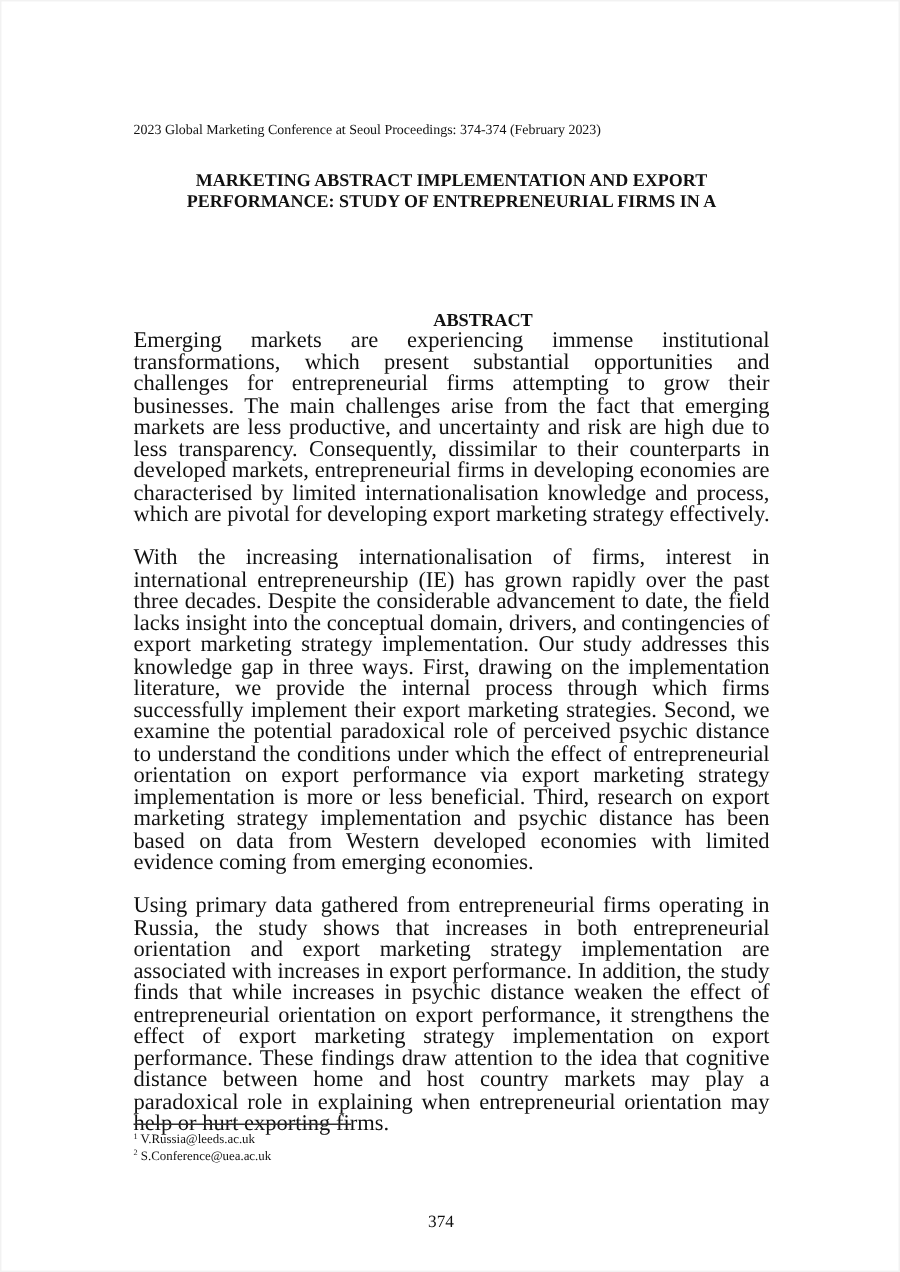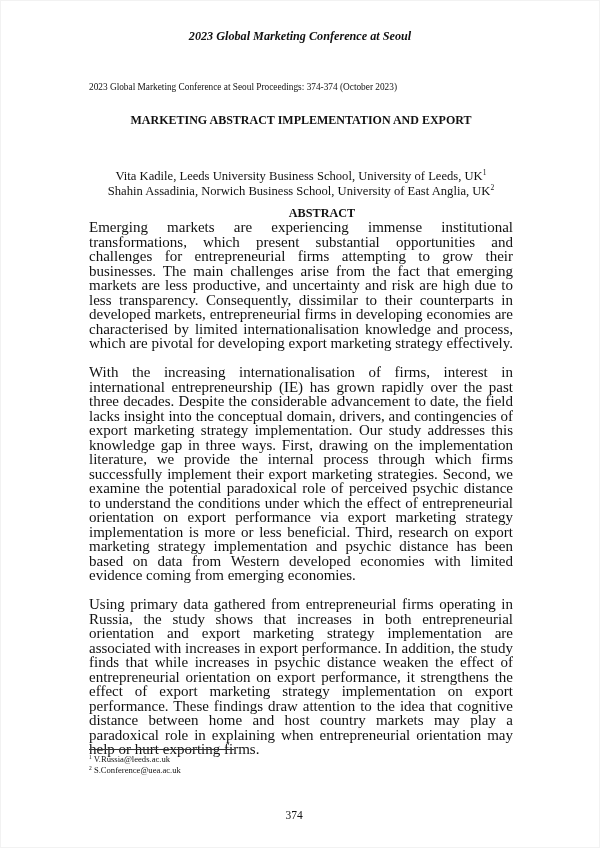--- a/index.html
+++ b/index.html
@@ -116,38 +116,30 @@
       width: 586px;
       text-align: center;
       font-size: 11.5px;
     }
   </style>
 </head>
 <body>
 
 <div class="page">
 
-  <div class="running-head">2023 Global Marketing Conference at Seoul</div>
 
   <div class="proc-info">
-    <div>2023 Global Marketing Conference at Seoul Proceedings: 374-374 (October 2023)</div>
+    <div>2023 Global Marketing Conference at Seoul Proceedings: 374-374 (February 2023)</div>
   </div>
 
   <div class="title">
     <div>MARKETING ABSTRACT IMPLEMENTATION AND EXPORT</div>
+    <div>PERFORMANCE: STUDY OF ENTREPRENEURIAL FIRMS IN A</div>
   </div>
 
-  <div class="authors">
-    <div>
-      <span>Vita Kadile, Leeds University Business School, University of Leeds, UK</span><sup>1</sup>
-    </div>
-    <div>
-      <span>Shahin Assadinia, Norwich Business School, University of East Anglia, UK</span><sup>2</sup>
-    </div>
-  </div>
 
   <div class="abstract-heading">ABSTRACT</div>
 
   <div class="body">
     <p>Emerging markets are experiencing immense institutional transformations, which present substantial opportunities and challenges for entrepreneurial firms attempting to grow their businesses. The main challenges arise from the fact that emerging markets are less productive, and uncertainty and risk are high due to less transparency. Consequently, dissimilar to their counterparts in developed markets, entrepreneurial firms in developing economies are characterised by limited internationalisation knowledge and process, which are pivotal for developing export marketing strategy effectively.</p>
     <p>With the increasing internationalisation of firms, interest in international entrepreneurship (IE) has grown rapidly over the past three decades. Despite the considerable advancement to date, the field lacks insight into the conceptual domain, drivers, and contingencies of export marketing strategy implementation. Our study addresses this knowledge gap in three ways. First, drawing on the implementation literature, we provide the internal process through which firms successfully implement their export marketing strategies. Second, we examine the potential paradoxical role of perceived psychic distance to understand the conditions under which the effect of entrepreneurial orientation on export performance via export marketing strategy implementation is more or less beneficial. Third, research on export marketing strategy implementation and psychic distance has been based on data from Western developed economies with limited evidence coming from emerging economies.</p>
     <p>Using primary data gathered from entrepreneurial firms operating in Russia, the study shows that increases in both entrepreneurial orientation and export marketing strategy implementation are associated with increases in export performance. In addition, the study finds that while increases in psychic distance weaken the effect of entrepreneurial orientation on export performance, it strengthens the effect of export marketing strategy implementation on export performance. These findings draw attention to the idea that cognitive distance between home and host country markets may play a paradoxical role in explaining when entrepreneurial orientation may help or hurt exporting firms.</p>
   </div>
 
   <div class="footnote-rule"></div>

